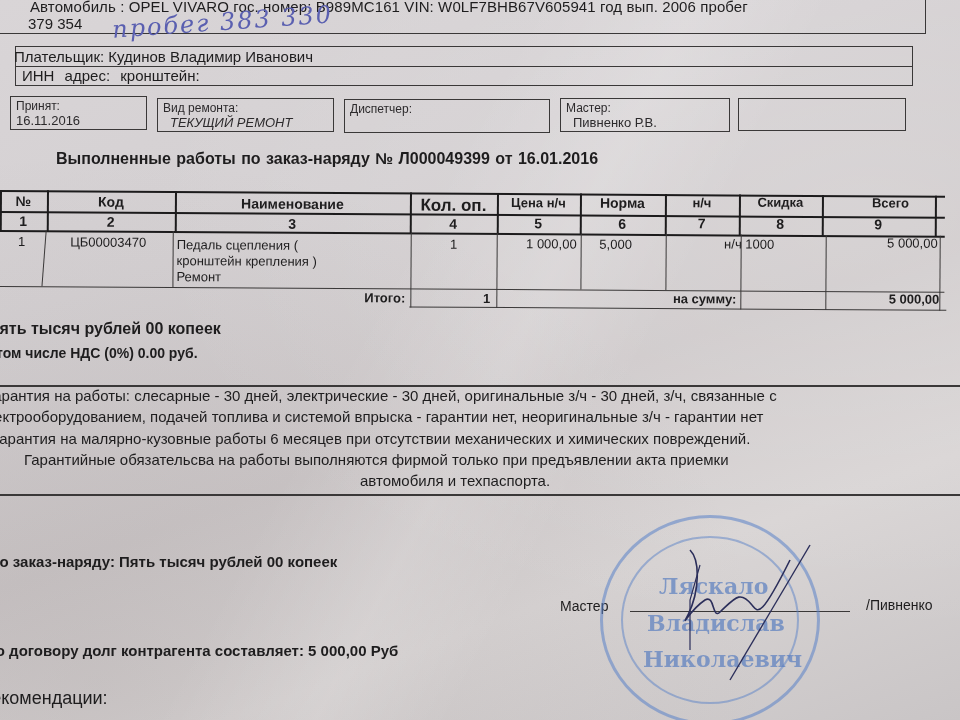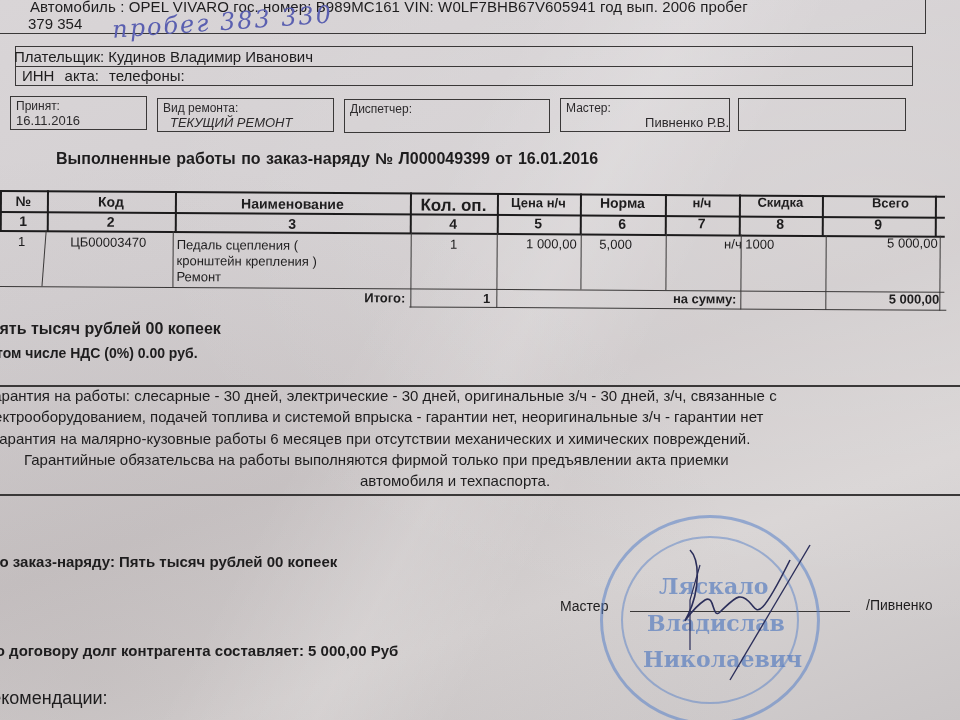--- a/index.html
+++ b/index.html
@@ -40,37 +40,37 @@
 <div class="paper-shade"></div>
 
 <div class="box" style="left:-4px;top:-6px;width:930px;height:40px;border-top:none;"></div>
 <div class="abs t15" style="left:30px;top:-2px;letter-spacing:0.1px;">Автомобиль : OPEL VIVARO  гос. номер:  В989МС161  VIN: W0LF7BHB67V605941 год вып. 2006 пробег</div>
 <div class="abs t15" style="left:28px;top:15px;">379 354</div>
 <div class="abs hand" style="left:112px;top:8px;">пробег 383 330</div>
 
 <div class="box" style="left:15px;top:46px;width:898px;height:40px;"></div>
 <div class="thinh" style="left:15px;top:66px;width:898px;"></div>
 <div class="abs t15" style="left:14px;top:48px;text-align:center;">Плательщик:  Кудинов Владимир Иванович</div>
-<div class="abs t15" style="left:22px;top:67px;word-spacing:6px;">ИНН    акта:    телефоны:</div>
+<div class="abs t15" style="left:22px;top:67px;word-spacing:6px;">ИНН    адрес:    кронштейн:</div>
 
 <div class="box" style="left:10px;top:96px;width:137px;height:34px;">
   <div class="small-label" style="margin:2px 0 0 5px;">Принят:</div>
   <div class="small-val" style="margin-left:5px;">16.11.2016</div>
 </div>
 <div class="box" style="left:157px;top:98px;width:177px;height:34px;">
   <div class="small-label" style="margin:2px 0 0 5px;">Вид ремонта:</div>
   <div class="small-val" style="margin-left:12px;font-style:italic;">ТЕКУЩИЙ РЕМОНТ</div>
 </div>
 <div class="box" style="left:344px;top:99px;width:206px;height:34px;">
   <div class="small-label" style="margin:2px 0 0 5px;">Диспетчер:</div>
   <div class="small-val" style="margin-left:5px;"></div>
 </div>
 <div class="box" style="left:560px;top:98px;width:170px;height:34px;">
   <div class="small-label" style="margin:2px 0 0 5px;">Мастер:</div>
-  <div class="small-val" style="margin-left:1px;text-align:right;">Пивненко Р.В.</div>
+  <div class="small-val" style="margin-left:12px;">Пивненко Р.В.</div>
 </div>
 <div class="box" style="left:738px;top:98px;width:168px;height:33px;"></div>
 
 <div class="abs bold" style="left:56px;top:150px;font-size:16px;word-spacing:1px;">Выполненные работы по заказ-наряду №  Л000049399 от 16.01.2016</div>
 
 <div class="tbl">
 
   <div class="hline" style="top:0;width:945px;"></div>
   <div class="hline" style="top:21px;width:945px;"></div>
   <div class="hline" style="top:40px;width:945px;"></div>

